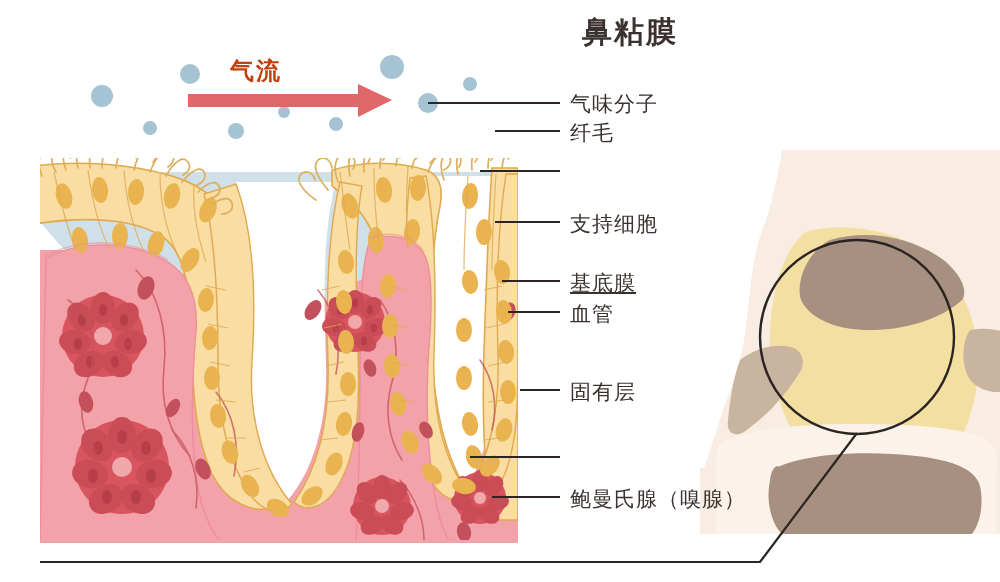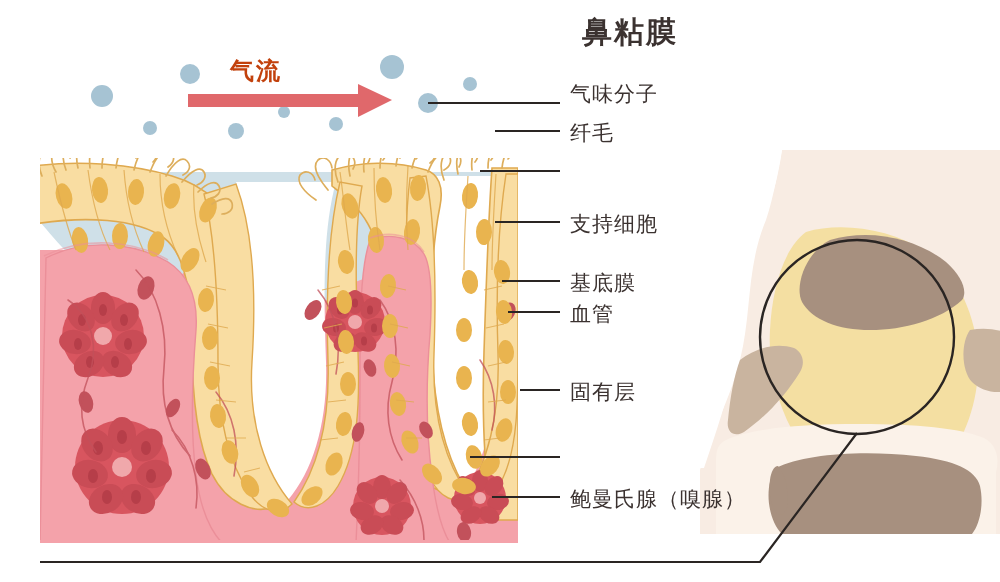--- a/index.html
+++ b/index.html
@@ -393,20 +393,20 @@
       <line x1="468" y1="312" x2="520" y2="312"></line>
       <line x1="480" y1="390" x2="520" y2="390"></line>
       <line x1="430" y1="457" x2="520" y2="457"></line>
       <line x1="452" y1="497" x2="520" y2="497"></line>
     </g>
   </svg>
 
   <div class="title">鼻粘膜</div>
   <div class="airflow-label">气流</div>
 
-  <div class="lbl" style="left:530px;top:80px;">气味分子</div>
+  <div class="lbl" style="left:530px;top:90px;">气味分子</div>
   <div class="lbl" style="left:530px;top:119px;font-family:Liberation Serif, serif;">纤毛</div>
   <div class="lbl" style="left:530px;top:210px;">支持细胞</div>
-  <div class="lbl" style="left:530px;top:269px;">基底膜</div>
+  <div class="lbl" style="left:530px;top:269px;text-decoration:underline;">基底膜</div>
   <div class="lbl" style="left:530px;top:300px;">血管</div>
   <div class="lbl" style="left:530px;top:378px;">固有层</div>
   <div class="lbl" style="left:530px;top:485px;">鲍曼氏腺（嗅腺）</div>
 </div>
 
 </body></html>

